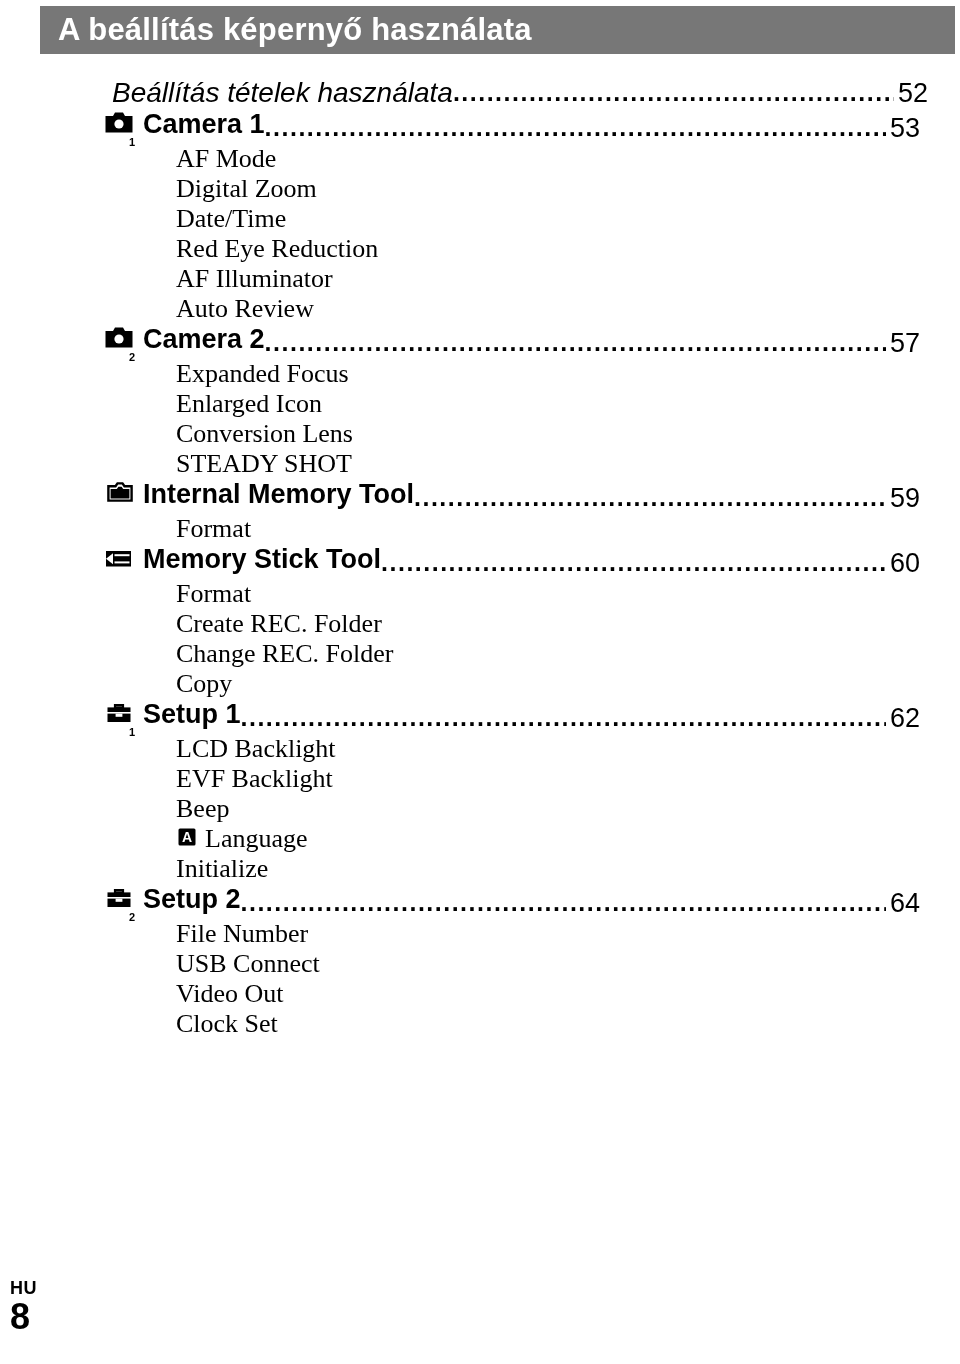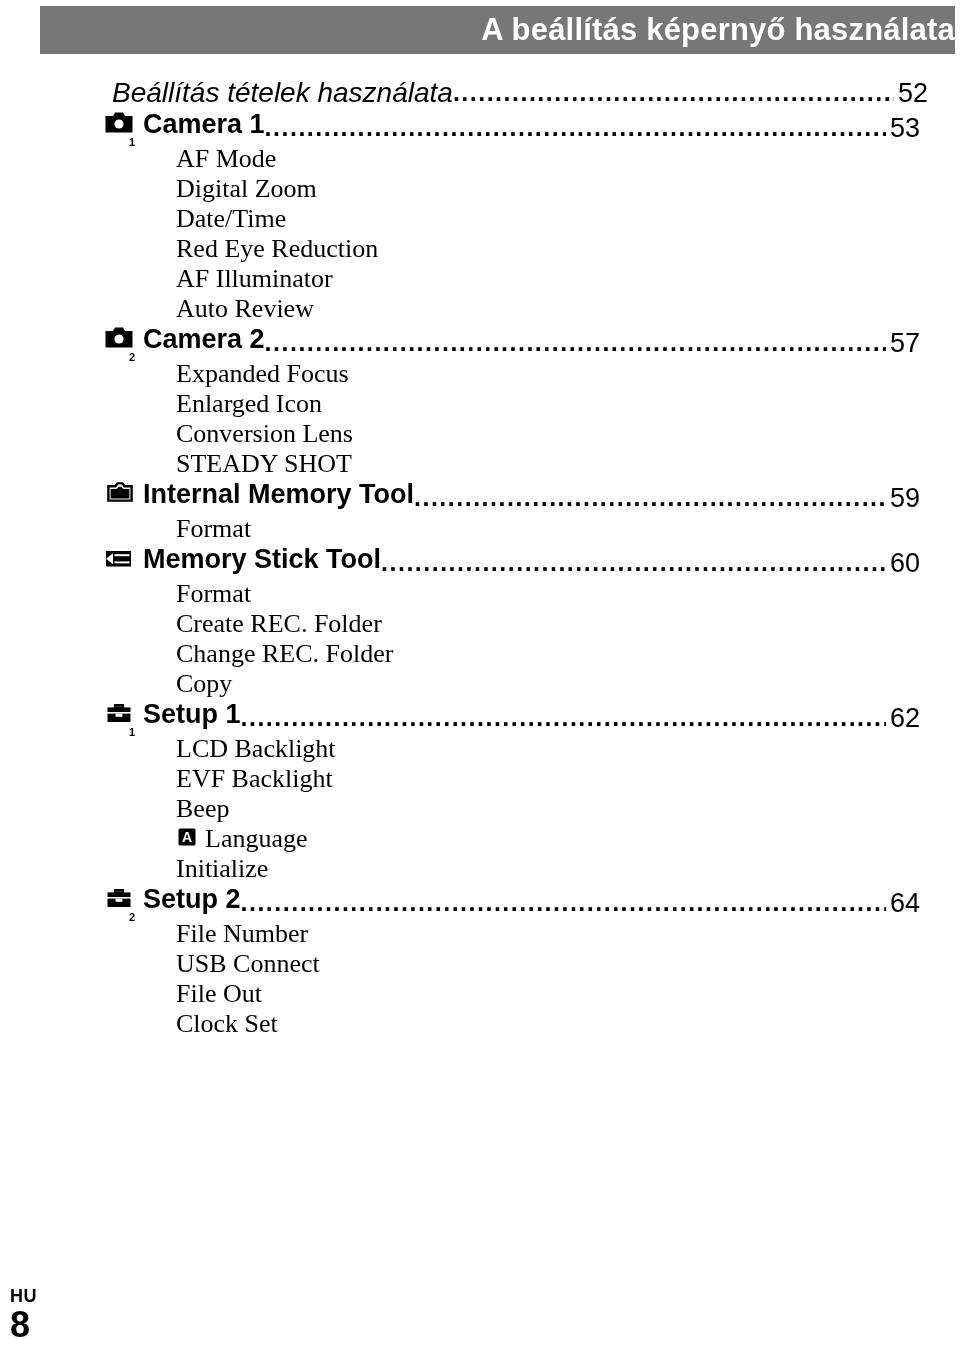--- a/index.html
+++ b/index.html
@@ -21,21 +21,20 @@
     position: absolute;
     left: 40px;
     top: 6px;
     width: 915px;
     height: 48px;
     background: #777777;
     display: flex;
     align-items: center;
     box-sizing: border-box;
     padding-left: 18px;
-    justify-content: flex-end;
   }
   .header-title {
     color: #ffffff;
     font-family: "Liberation Sans", "DejaVu Sans", sans-serif;
     font-weight: bold;
     font-size: 31px;
     letter-spacing: 0.2px;
     white-space: nowrap;
   }
 
@@ -142,21 +141,21 @@
     display: inline-block;
     margin-right: 7px;
     position: relative;
     top: 1px;
   }
 
   
   .footer {
     position: absolute;
     left: 10px;
-    bottom: 20px;
+    bottom: 28px;
     width: 120px;
   }
   .footer-locale {
     font-family: "Liberation Sans", "DejaVu Sans", sans-serif;
     font-weight: bold;
     font-size: 18px;
     line-height: 20px;
     letter-spacing: 0.5px;
   }
   .footer-page {
@@ -310,21 +309,21 @@
         <span class="ico-sub">2</span>
       </span>
       <span class="txt">Setup 2</span>
     </span>
     <span class="leader">........................................................................................................................................</span>
     <span class="page">64</span>
   </div>
   <div class="sublist">
     <div class="subitem">File Number</div>
     <div class="subitem">USB Connect</div>
-    <div class="subitem">File Out</div>
+    <div class="subitem">Video Out</div>
     <div class="subitem">Clock Set</div>
   </div>
 
 </div>
 
 <div class="footer">
   <div class="footer-locale">HU</div>
   <div class="footer-page">8</div>
 </div>
 

